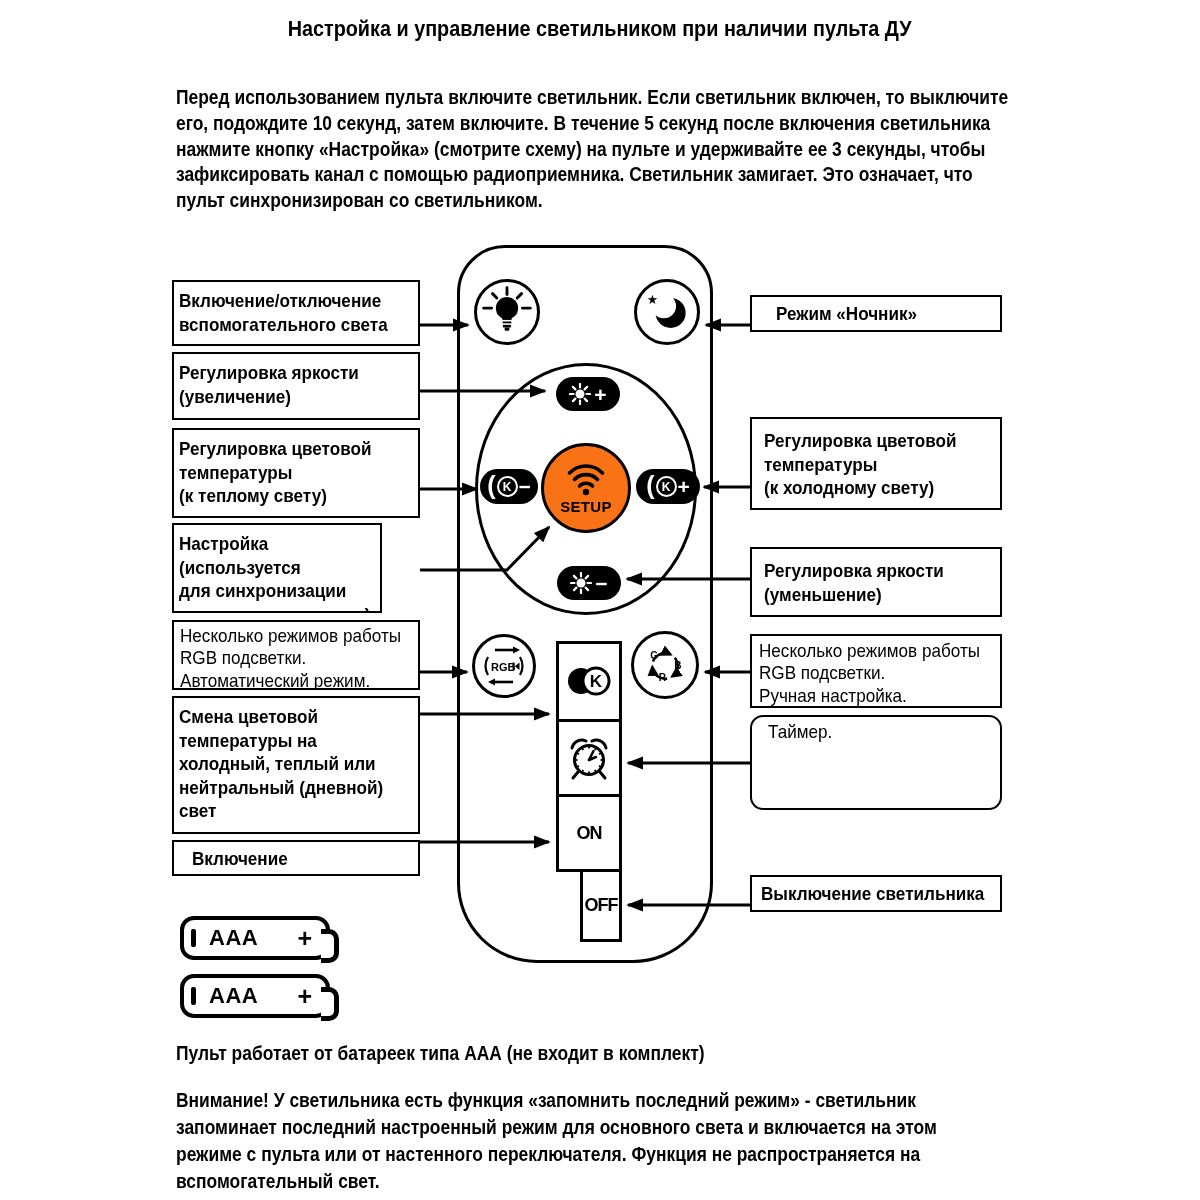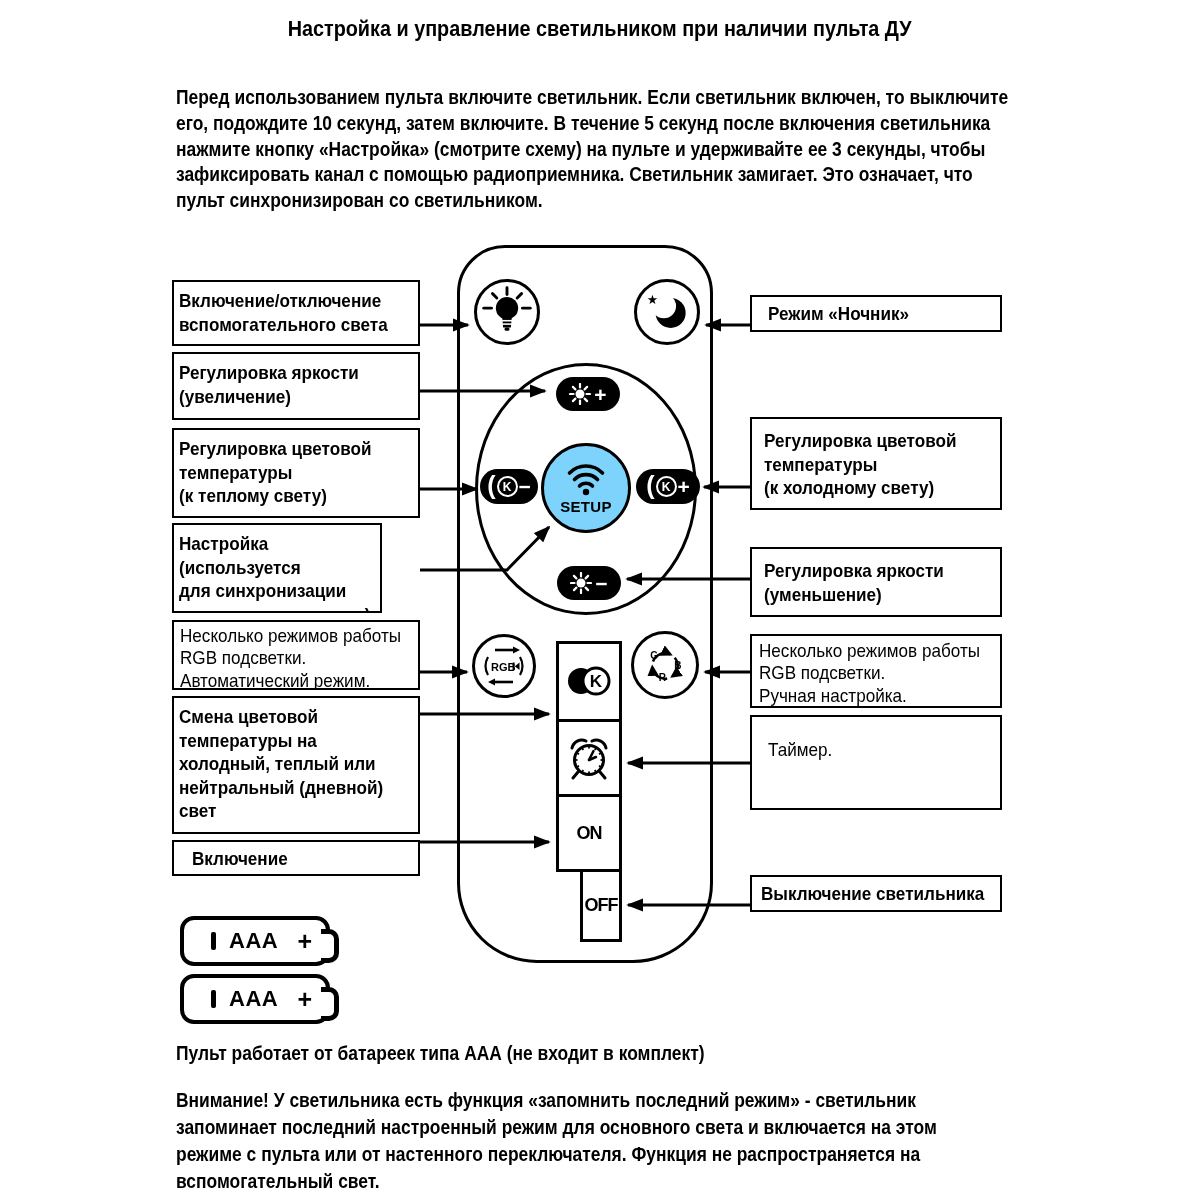--- a/index.html
+++ b/index.html
@@ -14,28 +14,28 @@
   .ctxt{font-weight:bold;font-size:19px;line-height:1.24;white-space:pre-line;transform:scaleX(.9);transform-origin:0 0;width:111%;}
   .reg .ctxt{font-weight:normal;line-height:1.18;}
   
   .remote{left:457px;top:245px;width:256px;height:718px;border:3px solid #000;border-radius:48px 48px 80px 80px;box-sizing:border-box;background:#fff;}
   .circbtn{border:3px solid #000;border-radius:50%;box-sizing:border-box;background:#fff;display:flex;align-items:center;justify-content:center;}
   .ellipse{left:475px;top:363px;width:222px;height:252px;border:3px solid #000;border-radius:50%;box-sizing:border-box;}
   .pill{background:#000;border-radius:18px;color:#fff;display:flex;align-items:center;justify-content:center;gap:3px;box-sizing:border-box;}
   .pillsign{font-weight:bold;font-size:21px;line-height:1;}
   .paren{font-weight:bold;font-size:25px;line-height:1;color:#fff;margin-top:-3px;}
   .kcirc{width:17px;height:17px;border:2.5px solid #fff;border-radius:50%;display:flex;align-items:center;justify-content:center;font-size:12px;font-weight:bold;color:#fff;flex:0 0 auto;}
-  .setupc{left:541px;top:443px;width:90px;height:90px;border:3.5px solid #000;border-radius:50%;box-sizing:border-box;background:#7dd3fc;display:flex;flex-direction:column;align-items:center;justify-content:center;z-index:3;}
+  .setupc{left:541px;top:443px;width:90px;height:90px;border:3.5px solid #000;border-radius:50%;box-sizing:border-box;background:#f97316;display:flex;flex-direction:column;align-items:center;justify-content:center;z-index:3;}
   .setuptxt{font-weight:bold;font-size:15px;margin-top:2px;letter-spacing:.3px;}
   .col{left:556px;top:641px;width:66px;}
   .cell{border:3px solid #000;box-sizing:border-box;background:#fff;display:flex;align-items:center;justify-content:center;margin-top:-3px;}
   .cell:first-child{margin-top:0;}
   .onoff{font-weight:bold;font-size:18px;letter-spacing:-1px;}
   
-  .batt{left:180px;width:150px;height:50px;border:4px solid #000;border-radius:14px;box-sizing:border-box;background:#fff;display:flex;align-items:center;padding-left:20px;}
+  .batt{left:180px;width:150px;height:44px;border:4px solid #000;border-radius:14px;box-sizing:border-box;background:#fff;display:flex;align-items:center;}
   .bterm{width:5px;height:18px;background:#000;border-radius:2px;margin-left:7px;}
   .blabel{font-weight:bold;font-size:22px;margin-left:13px;letter-spacing:.5px;}
   .bplus{font-weight:bold;font-size:25px;margin-left:auto;margin-right:14px;}
   .bnub{position:absolute;right:-13px;top:9px;width:13px;height:24px;border:5px solid #000;border-left:none;border-radius:0 10px 10px 0;background:#fff;}
   svg{display:block;}
   .ovl{left:0;top:0;z-index:5;pointer-events:none;}
 </style>
 </head>
 <body>
 
@@ -74,38 +74,38 @@
     <div class="ctxt">Смена цветовой
 температуры на
 холодный, теплый или
 нейтральный (дневной)
 свет</div>
   </div>
 <div class="abs cbox" style="left:172px;top:840px;width:248px;height:36px;padding:5px 18px;">
     <div class="ctxt">Включение светильника</div>
   </div>
 
-<div class="abs cbox" style="left:750px;top:295px;width:252px;height:37px;padding:5px 16px;">
+<div class="abs cbox" style="left:750px;top:295px;width:252px;height:37px;padding:5px 24px;">
     <div class="ctxt">Режим «Ночник»</div>
   </div>
 <div class="abs cbox" style="left:750px;top:417px;width:252px;height:93px;padding:10px 12px;">
     <div class="ctxt">Регулировка цветовой
 температуры
 (к холодному свету)</div>
   </div>
 <div class="abs cbox" style="left:750px;top:547px;width:252px;height:70px;padding:10px 12px;">
     <div class="ctxt">Регулировка яркости
 (уменьшение)</div>
   </div>
 <div class="abs cbox reg" style="left:750px;top:634px;width:252px;height:74px;padding:4px 7px;">
     <div class="ctxt">Несколько режимов работы
 RGB подсветки.
 Ручная настройка.</div>
   </div>
-<div class="abs cbox reg" style="left:750px;top:715px;width:252px;height:95px;padding:22px 16px;">
+<div class="abs cbox reg" style="left:750px;top:715px;width:252px;height:95px;padding:4px 16px;border-radius:13px;">
     <div class="ctxt">Таймер.</div>
   </div>
 <div class="abs cbox" style="left:750px;top:875px;width:252px;height:37px;padding:5px 9px;">
     <div class="ctxt">Выключение светильника</div>
   </div>
 
 <div class="abs remote"></div>
 <div class="abs ellipse"></div>
 
 <div class="abs circbtn" style="left:474px;top:279px;width:66px;height:66px;">

